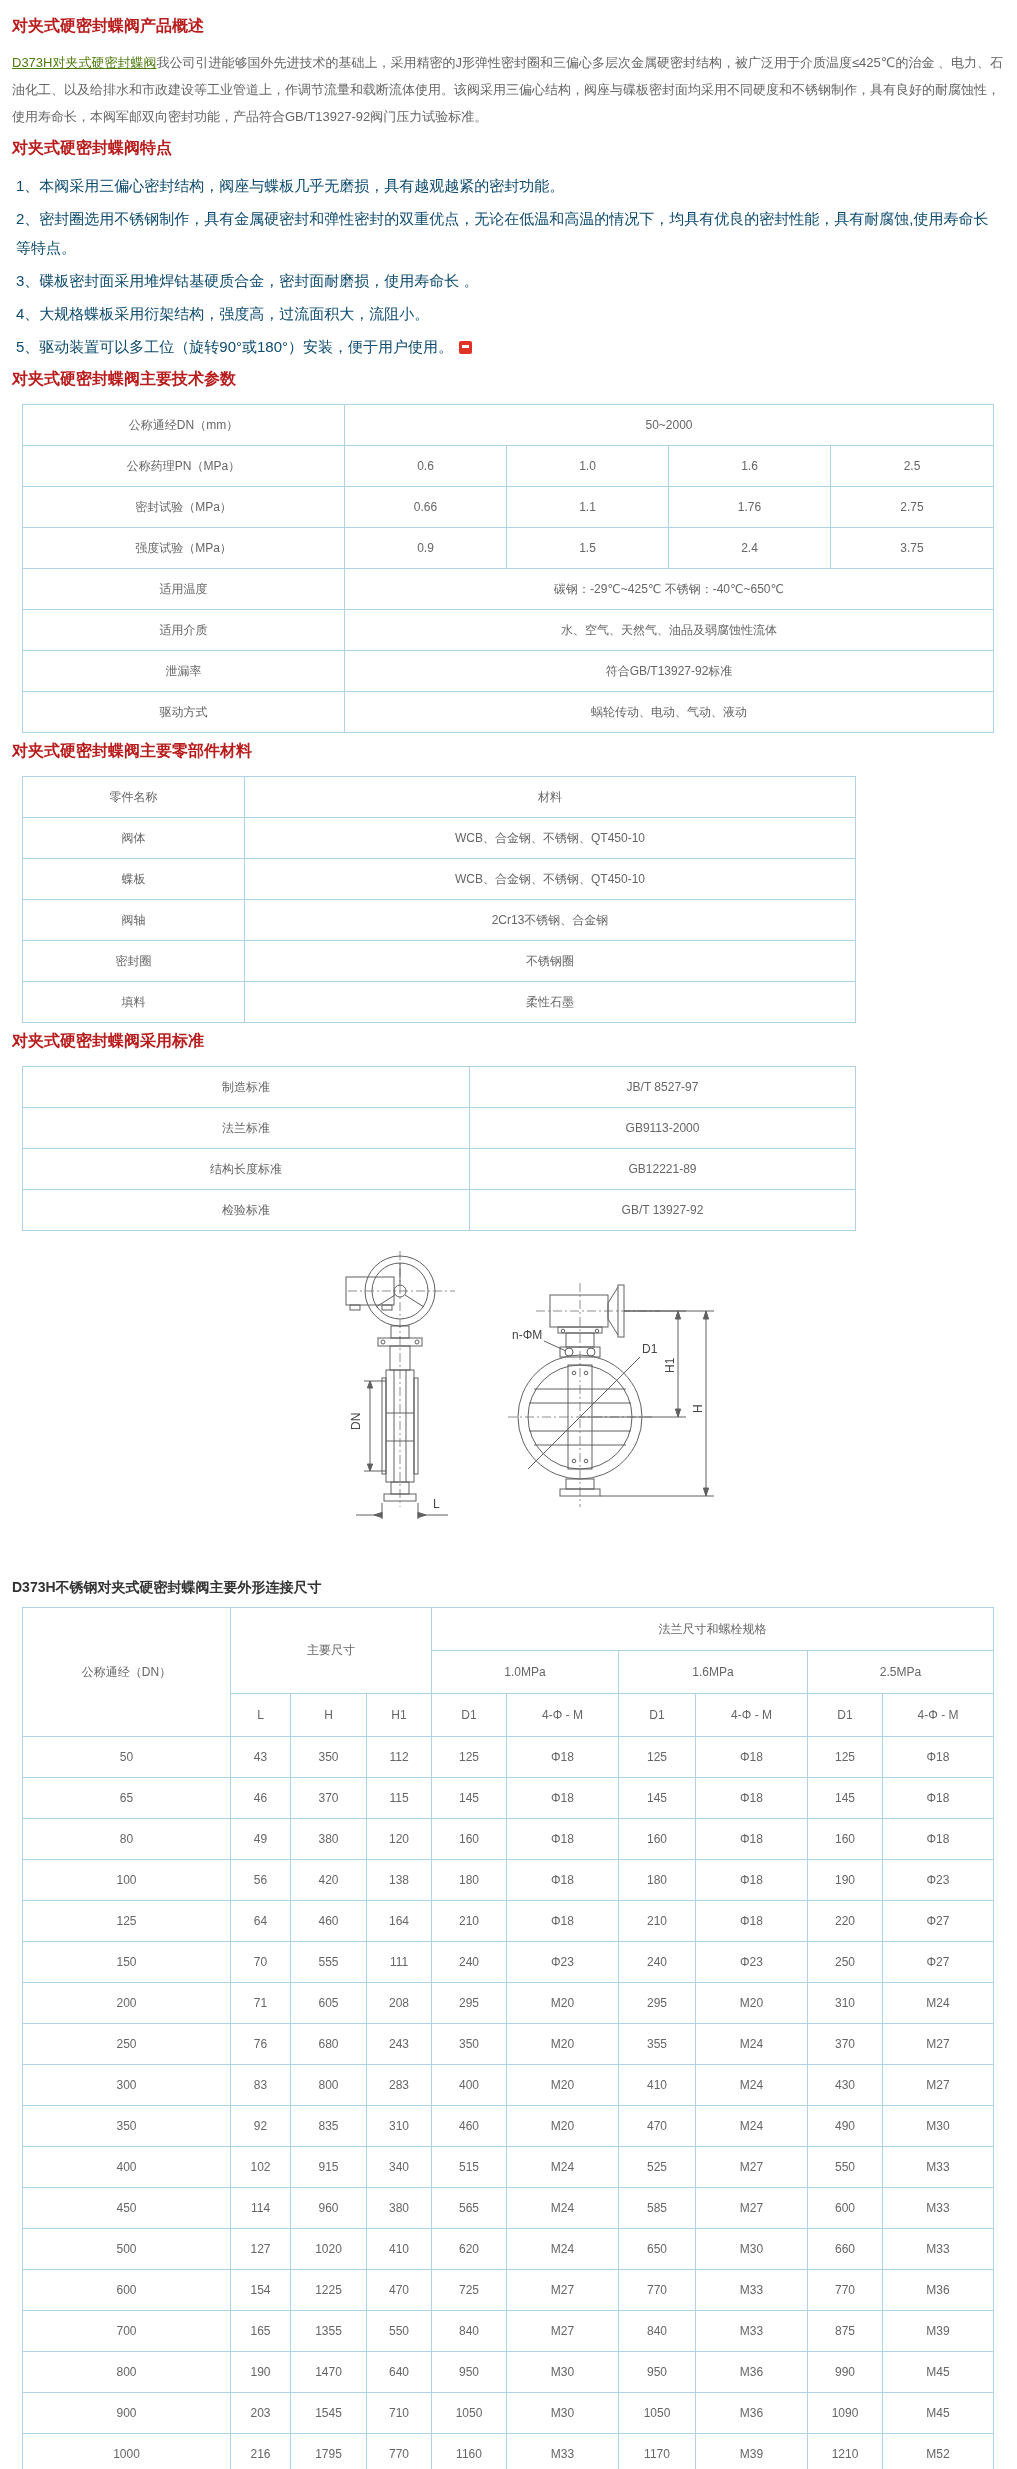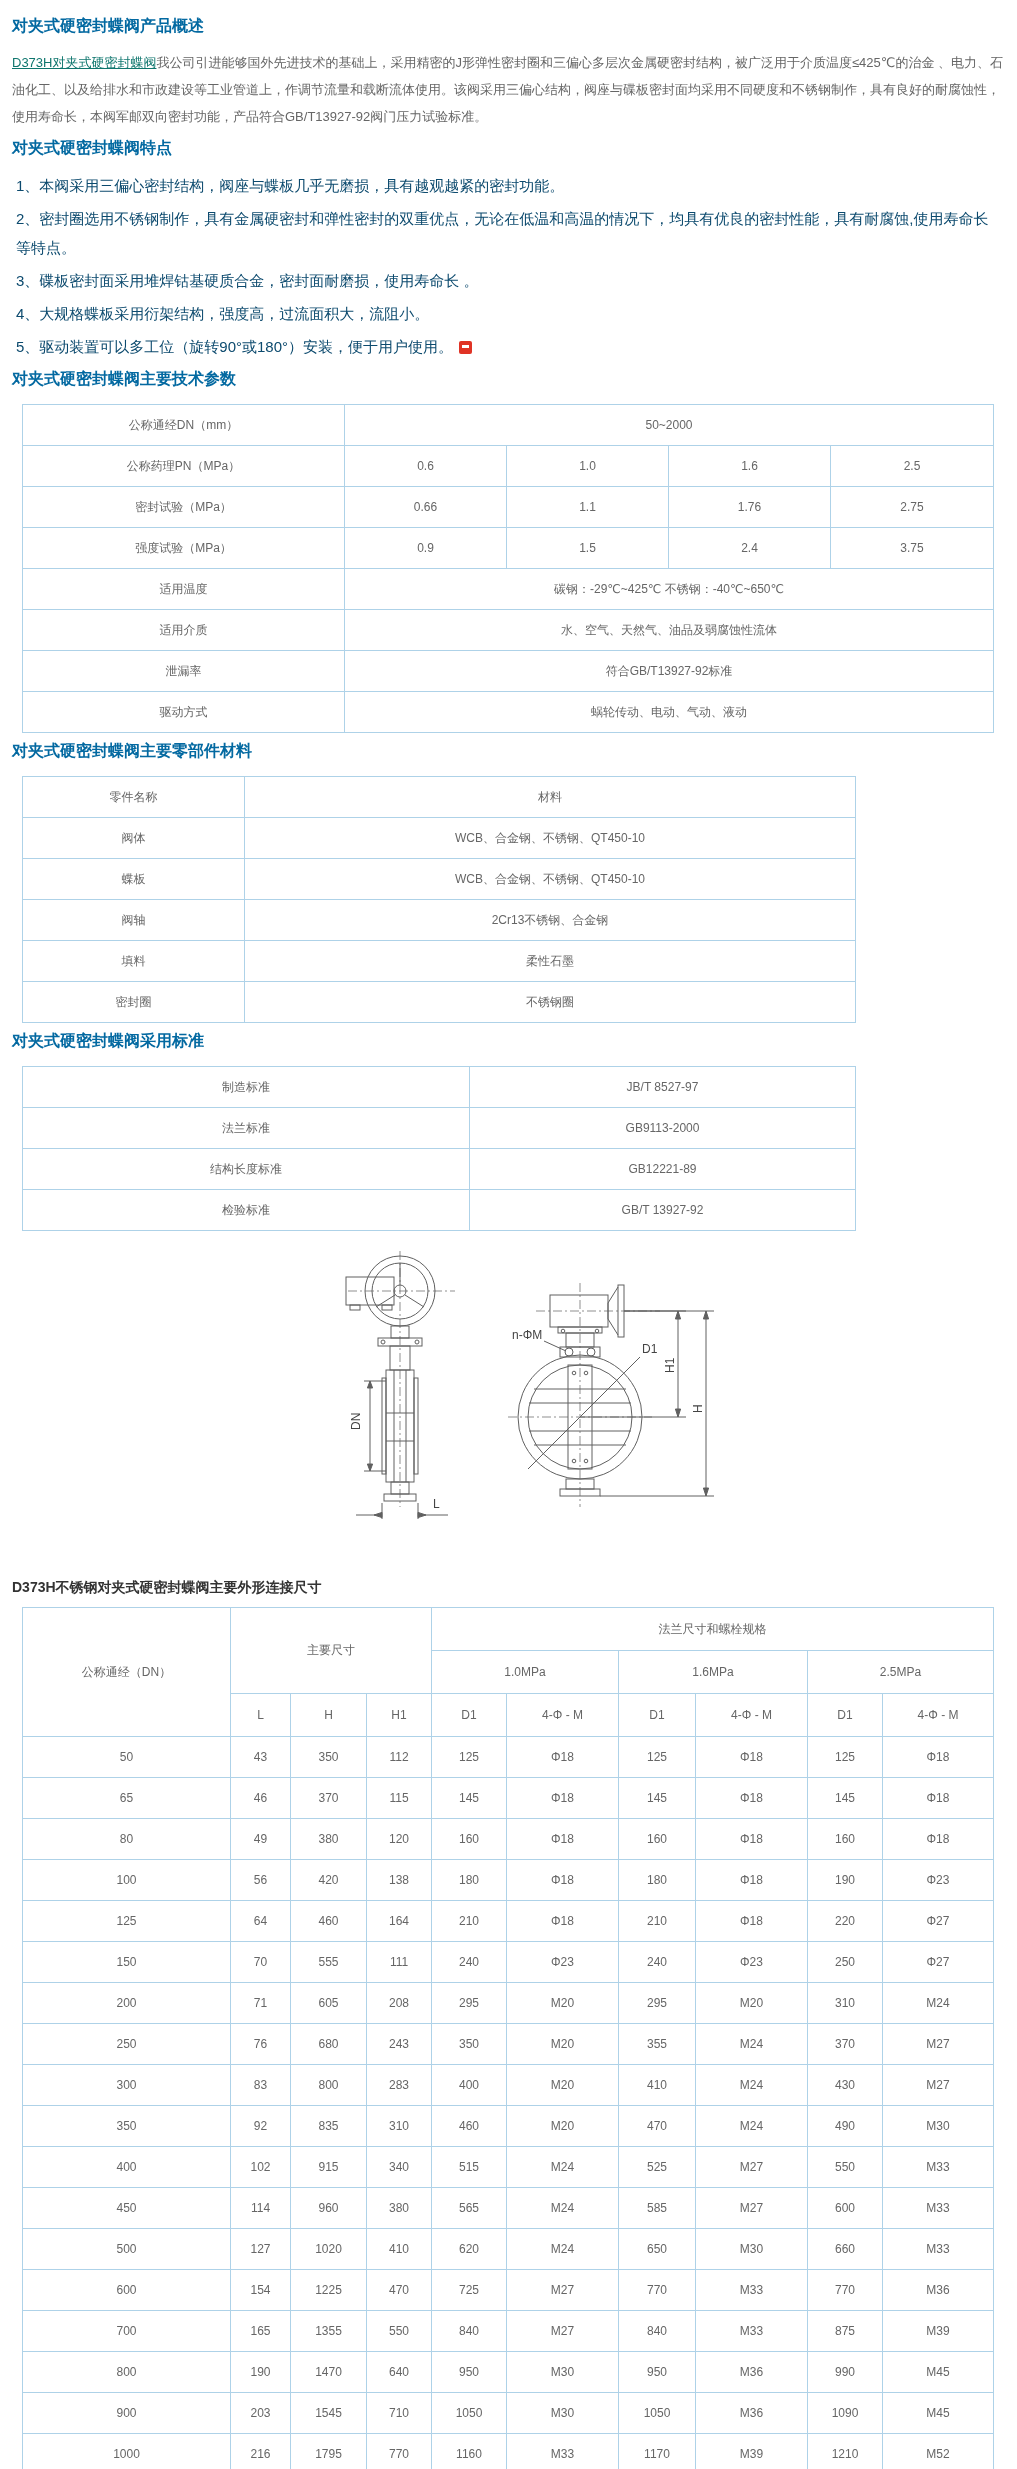--- a/index.html
+++ b/index.html
@@ -1,22 +1,22 @@
 <!DOCTYPE html>
 <html><head>
 <meta charset="utf-8">
 <style>
   html,body{margin:0;padding:0;background:#fff;}
   body{width:1017px;font-family:"Liberation Sans","DejaVu Sans",sans-serif;color:#666;}
   .page{padding:8px 12px 0 12px;}
-  h2.sec{font-size:16px;color:#0369a1;font-weight:bold;margin:26px 0 12px 0;}
+  h2.sec{font-size:16px;color:#b91c1c;font-weight:bold;margin:26px 0 12px 0;}
   h2.sec:first-child{margin-top:8px;}
   h3.sec{font-size:14px;color:#333;font-weight:bold;margin:30px 0 10px 0;}
   .para{font-size:13px;line-height:27px;color:#666;margin:0 0 6px 0;width:1000px;}
-  .para a{color:#0f766e;text-decoration:underline;cursor:pointer;}
+  .para a{color:#4d7c0f;text-decoration:underline;cursor:pointer;}
   .feature-item{font-size:15px;line-height:29px;color:#0c4a6e;margin:4px;}
   .red-icon{display:inline-block;width:13px;height:13px;background:#e03325;border-radius:2px;margin-left:6px;vertical-align:-2px;position:relative;}
   .red-icon::after{content:"";position:absolute;left:3px;top:4px;width:7px;height:3px;background:#fff;}
   table.spec{border-collapse:collapse;width:834px;margin:14px 0 0 10px;table-layout:fixed;}
   table.spec td{border:1px solid #aed2e8;height:40px;text-align:center;font-size:12px;color:#666;padding:0 4px;font-weight:normal;overflow:hidden;}
   table.dims td{height:40px;}
   table.dims thead td{height:42px;}
   .mb28{margin-bottom:28px;}
   .drawing-wrap{margin:14px 0 4px 0;height:304px;}
   svg text{font-family:"Liberation Sans","DejaVu Sans",sans-serif;}
@@ -116,26 +116,26 @@
           </tr>
           <tr>
             <td>蝶板</td>
             <td>WCB、合金钢、不锈钢、QT450-10</td>
           </tr>
           <tr>
             <td>阀轴</td>
             <td>2Cr13不锈钢、合金钢</td>
           </tr>
           <tr>
+            <td>密封圈</td>
+            <td>不锈钢圈</td>
+          </tr>
+          <tr>
             <td>填料</td>
             <td>柔性石墨</td>
-          </tr>
-          <tr>
-            <td>密封圈</td>
-            <td>不锈钢圈</td>
           </tr>
         </tbody>
     </table>
   </section>
 
   <section>
     <h2 class="sec">对夹式硬密封蝶阀采用标准</h2>
     <table class="spec" id="standards-table">
       <colgroup>
           <col style="width:447px">

